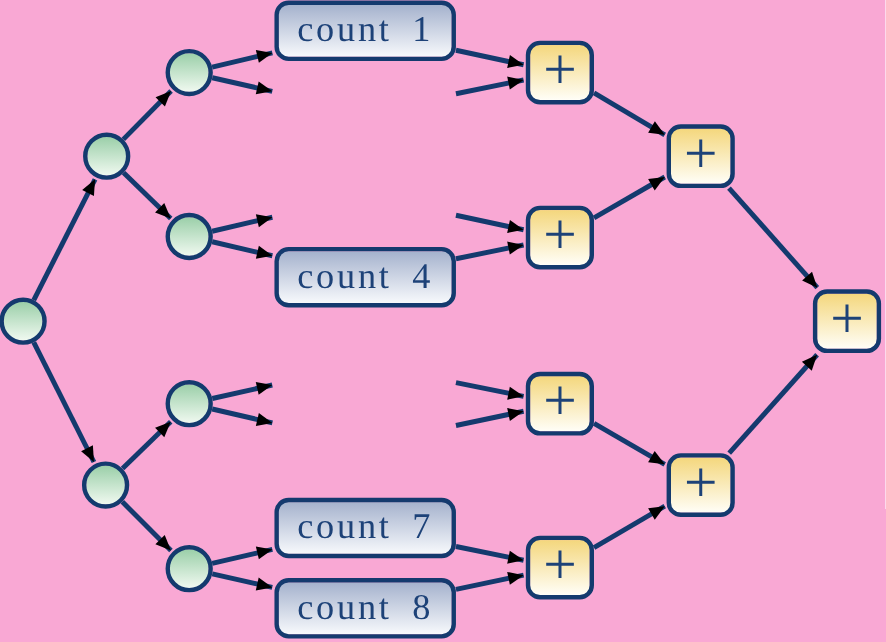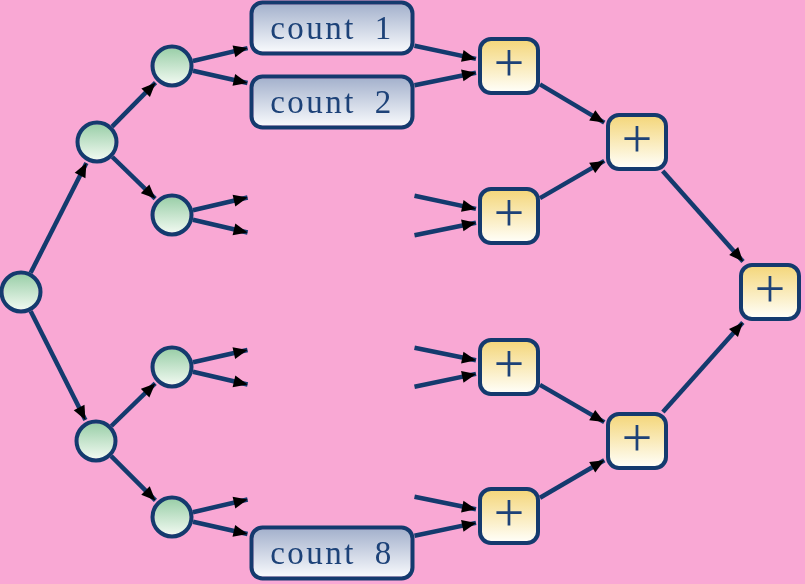--- a/index.html
+++ b/index.html
@@ -99,22 +99,25 @@
   <div class="node circle" style="left:97px;  top:142px"></div>
   <div class="node circle" style="left:96px;  top:441px"></div>
   <div class="node circle" style="left:172px; top:66px"></div>
   <div class="node circle" style="left:172px; top:215px"></div>
   <div class="node circle" style="left:172px; top:367px"></div>
   <div class="node circle" style="left:172px; top:517px"></div>
 
   <div class="node count" style="left:332px; top:28px">
       <span>count 1</span>
     </div>
-  <div class="node count" style="left:332px; top:102px">
-      <span>count 2</span>
+  <div class="node count" style="left:332px; top:252px">
+      <span>count 4</span>
+    </div>
+  <div class="node count" style="left:332px; top:480px">
+      <span>count 7</span>
     </div>
   <div class="node count" style="left:332px; top:553px">
       <span>count 8</span>
     </div>
 
   <div class="node plus" style="left:509px; top:66px">
       <span>+</span>
     </div>
   <div class="node plus" style="left:509px; top:216px">
       <span>+</span>

